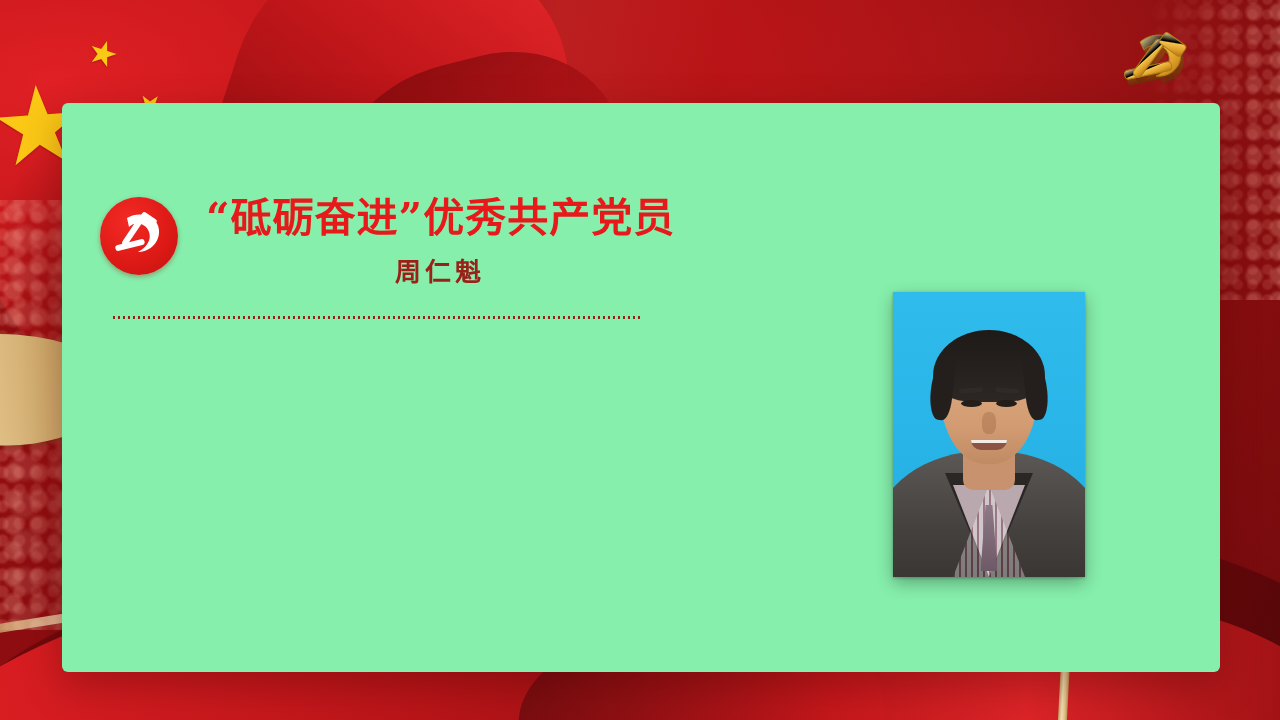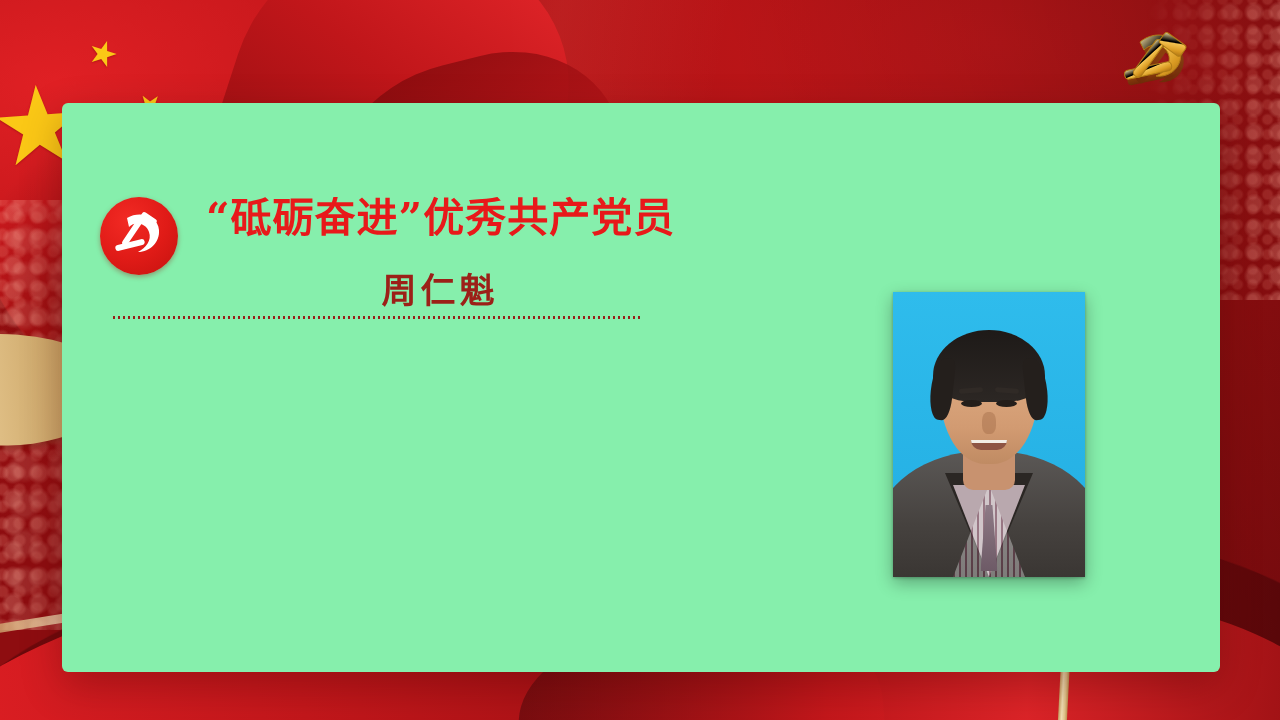--- a/index.html
+++ b/index.html
@@ -192,27 +192,27 @@
     line-height:54px;
     letter-spacing:1px;
     color:#E8191A;
     text-align:left;
     padding-left:4px;
     white-space:nowrap;
   }
   .title-line2 {
     font-family:"DejaVu Serif","Liberation Serif",serif;
     font-weight:bold;
-    font-size:35px;
+    font-size:26px;
     line-height:54px;
     letter-spacing:4px;
     color:#9C2018;
     text-align:center;
     width:476px;
-    margin-top:19px;
+    margin-top:0;
   }
 
   
   .divider {
     position:absolute; left:51px; top:213px;
     width:527px; height:3px;
     background-image:linear-gradient(90deg,#962019 0 2px, rgba(0,0,0,0) 2px 5px);
     background-size:5px 3px;
     background-repeat:repeat-x;
   }

